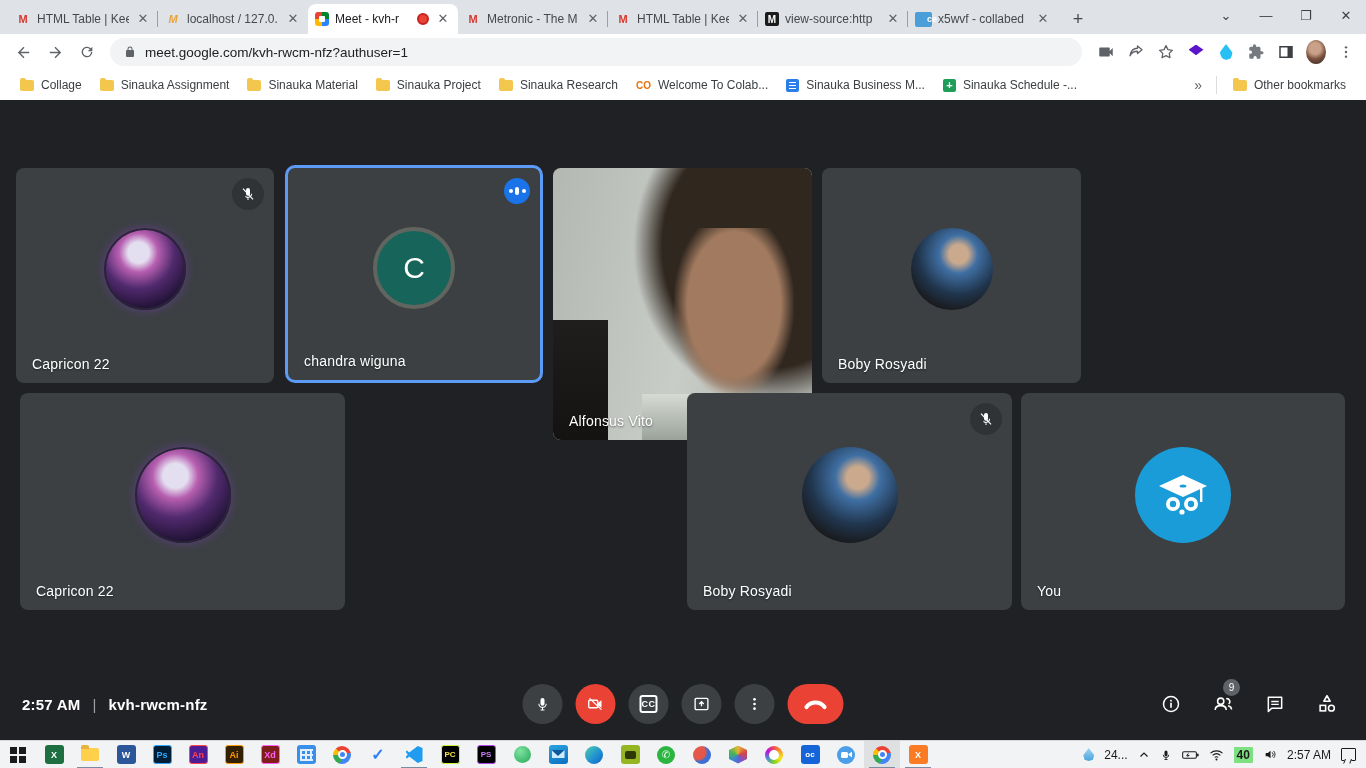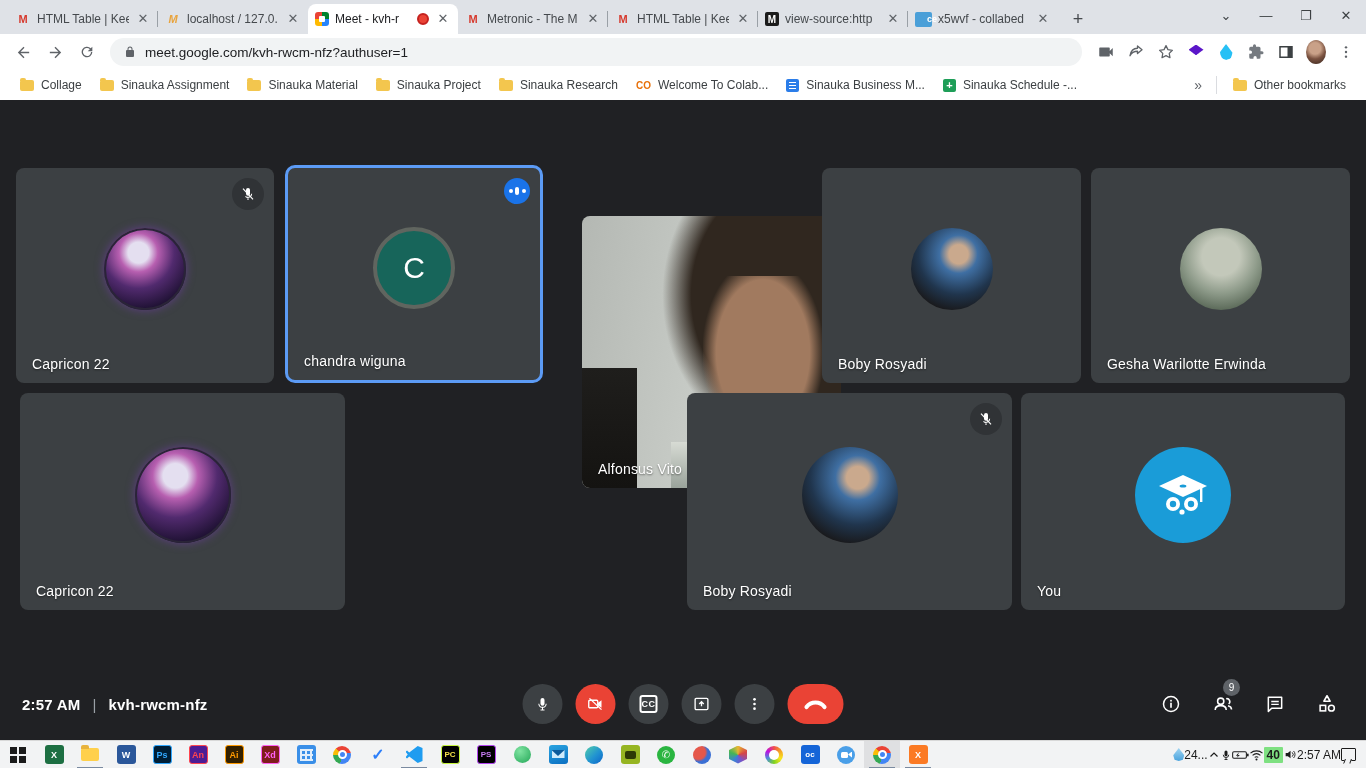--- a/index.html
+++ b/index.html
@@ -118,21 +118,21 @@
   .t-wa { width:18px; height:18px; border-radius:50%; background:#2ab540; color:#fff; display:flex; align-items:center; justify-content:center; font-size:10px; }
   .t-bird { width:18px; height:18px; border-radius:50%; background:radial-gradient(circle at 30% 35%, #e5574a 0 40%, #3b6fd4 55% 100%); }
   .t-hex { width:18px; height:18px; background:conic-gradient(#e8b731,#d64545,#7a52c9,#3b82d6,#45b557,#e8b731); clip-path:polygon(50% 0,100% 25%,100% 75%,50% 100%,0 75%,0 25%); }
   .t-round { width:18px; height:18px; border-radius:50%; background:conic-gradient(#ef4e4e,#f5a623,#f8e71c,#7ed321,#4a90d9,#bd10e0,#ef4e4e); position:relative; }
   .t-round::after { content:""; position:absolute; inset:4px; background:#fff; border-radius:50%; }
   .t-oc { background:#1565d8; color:#fff; font-size:8px; text-transform:lowercase; }
   .t-zoom { width:18px; height:18px; border-radius:50%; background:#4a9fe8; position:relative; }
   .t-zoom::after { content:""; position:absolute; left:4px; top:6px; width:7px; height:6px; background:#fff; border-radius:1.5px; }
   .t-zoom::before { content:""; position:absolute; right:3px; top:6px; width:4px; height:6px; background:#fff; clip-path:polygon(100% 0,100% 100%,0 50%); }
   .t-xampp { background:#fb7a24; color:#fff; }
-  .tray { margin-left:auto; display:flex; align-items:center; padding-right:10px; font-size:12px; color:#1b1b1b; }
+  .tray { margin-left:auto; display:flex; align-items:center; gap:10px; padding-right:10px; font-size:12px; color:#1b1b1b; }
   .tray .titem { display:flex; align-items:center; justify-content:center; }
   .t-drop { width:11px; height:13px; background:linear-gradient(#9fd4f2,#4aa3dd); clip-path:polygon(50% 0,100% 55%,88% 90%,50% 100%,12% 90%,0 55%); }
   .batt40 { background:#7ee081; padding:1px 3px; font-weight:bold; border-radius:1px; }
   .actioncenter { width:15px; height:13px; border:1.5px solid #1b1b1b; border-radius:1px; position:relative; }
   .actioncenter::after { content:""; position:absolute; left:2px; bottom:-4px; width:5px; height:4px; background:#f2f3f4; border-left:1.5px solid #1b1b1b; border-right:1.5px solid #1b1b1b; transform:skewX(-20deg); border-bottom:1.5px solid transparent; }
 </style>
 </head>
 <body>
 
 <div class="browser">
@@ -309,39 +309,35 @@
   <div class="tile speaking" style="left:285px; top:65px; width:258px; height:218px;">
     <div class="speakind">
         <i></i>
         <i></i>
         <i></i>
       </div>
     <div class="pavatar av80 av-letter">C</div>
     <div class="pname">chandra wiguna</div>
   </div>
 
-  <div class="tile" style="left:582px; top:68px; width:259px; height:272px;margin-top:48px;">
+  <div class="tile" style="left:553px; top:68px; width:259px; height:272px;">
     <div class="videofeed">
       <div class="vf-hair"></div>
       <div class="vf-face"></div>
       <div class="vf-dark"></div>
       <div class="vf-shirt"></div>
     </div>
     <div class="pname">Alfonsus Vito</div>
   </div>
 
   <div class="tile" style="left:822px; top:68px; width:259px; height:215px;">
     <div class="pavatar av80 av-boby"></div>
     <div class="pname">Boby Rosyadi</div>
   </div>
 
-  <div class="tile" style="left:1091px; top:68px; width:259px; height:215px;">
-    <div class="pavatar av80 av-gesha-outdoor"></div>
-    <div class="pname">Gesha Warilotte Erwinda</div>
-  </div>
 
   <div class="tile" style="left:20px; top:293px; width:325px; height:217px;">
     <div class="pavatar av96 av-harley"></div>
     <div class="pname">Capricon 22</div>
   </div>
 
 
   <div class="tile" style="left:687px; top:293px; width:325px; height:217px;">
     <div class="micoff">
       <svg width="16" height="16" viewBox="0 0 24 24">

